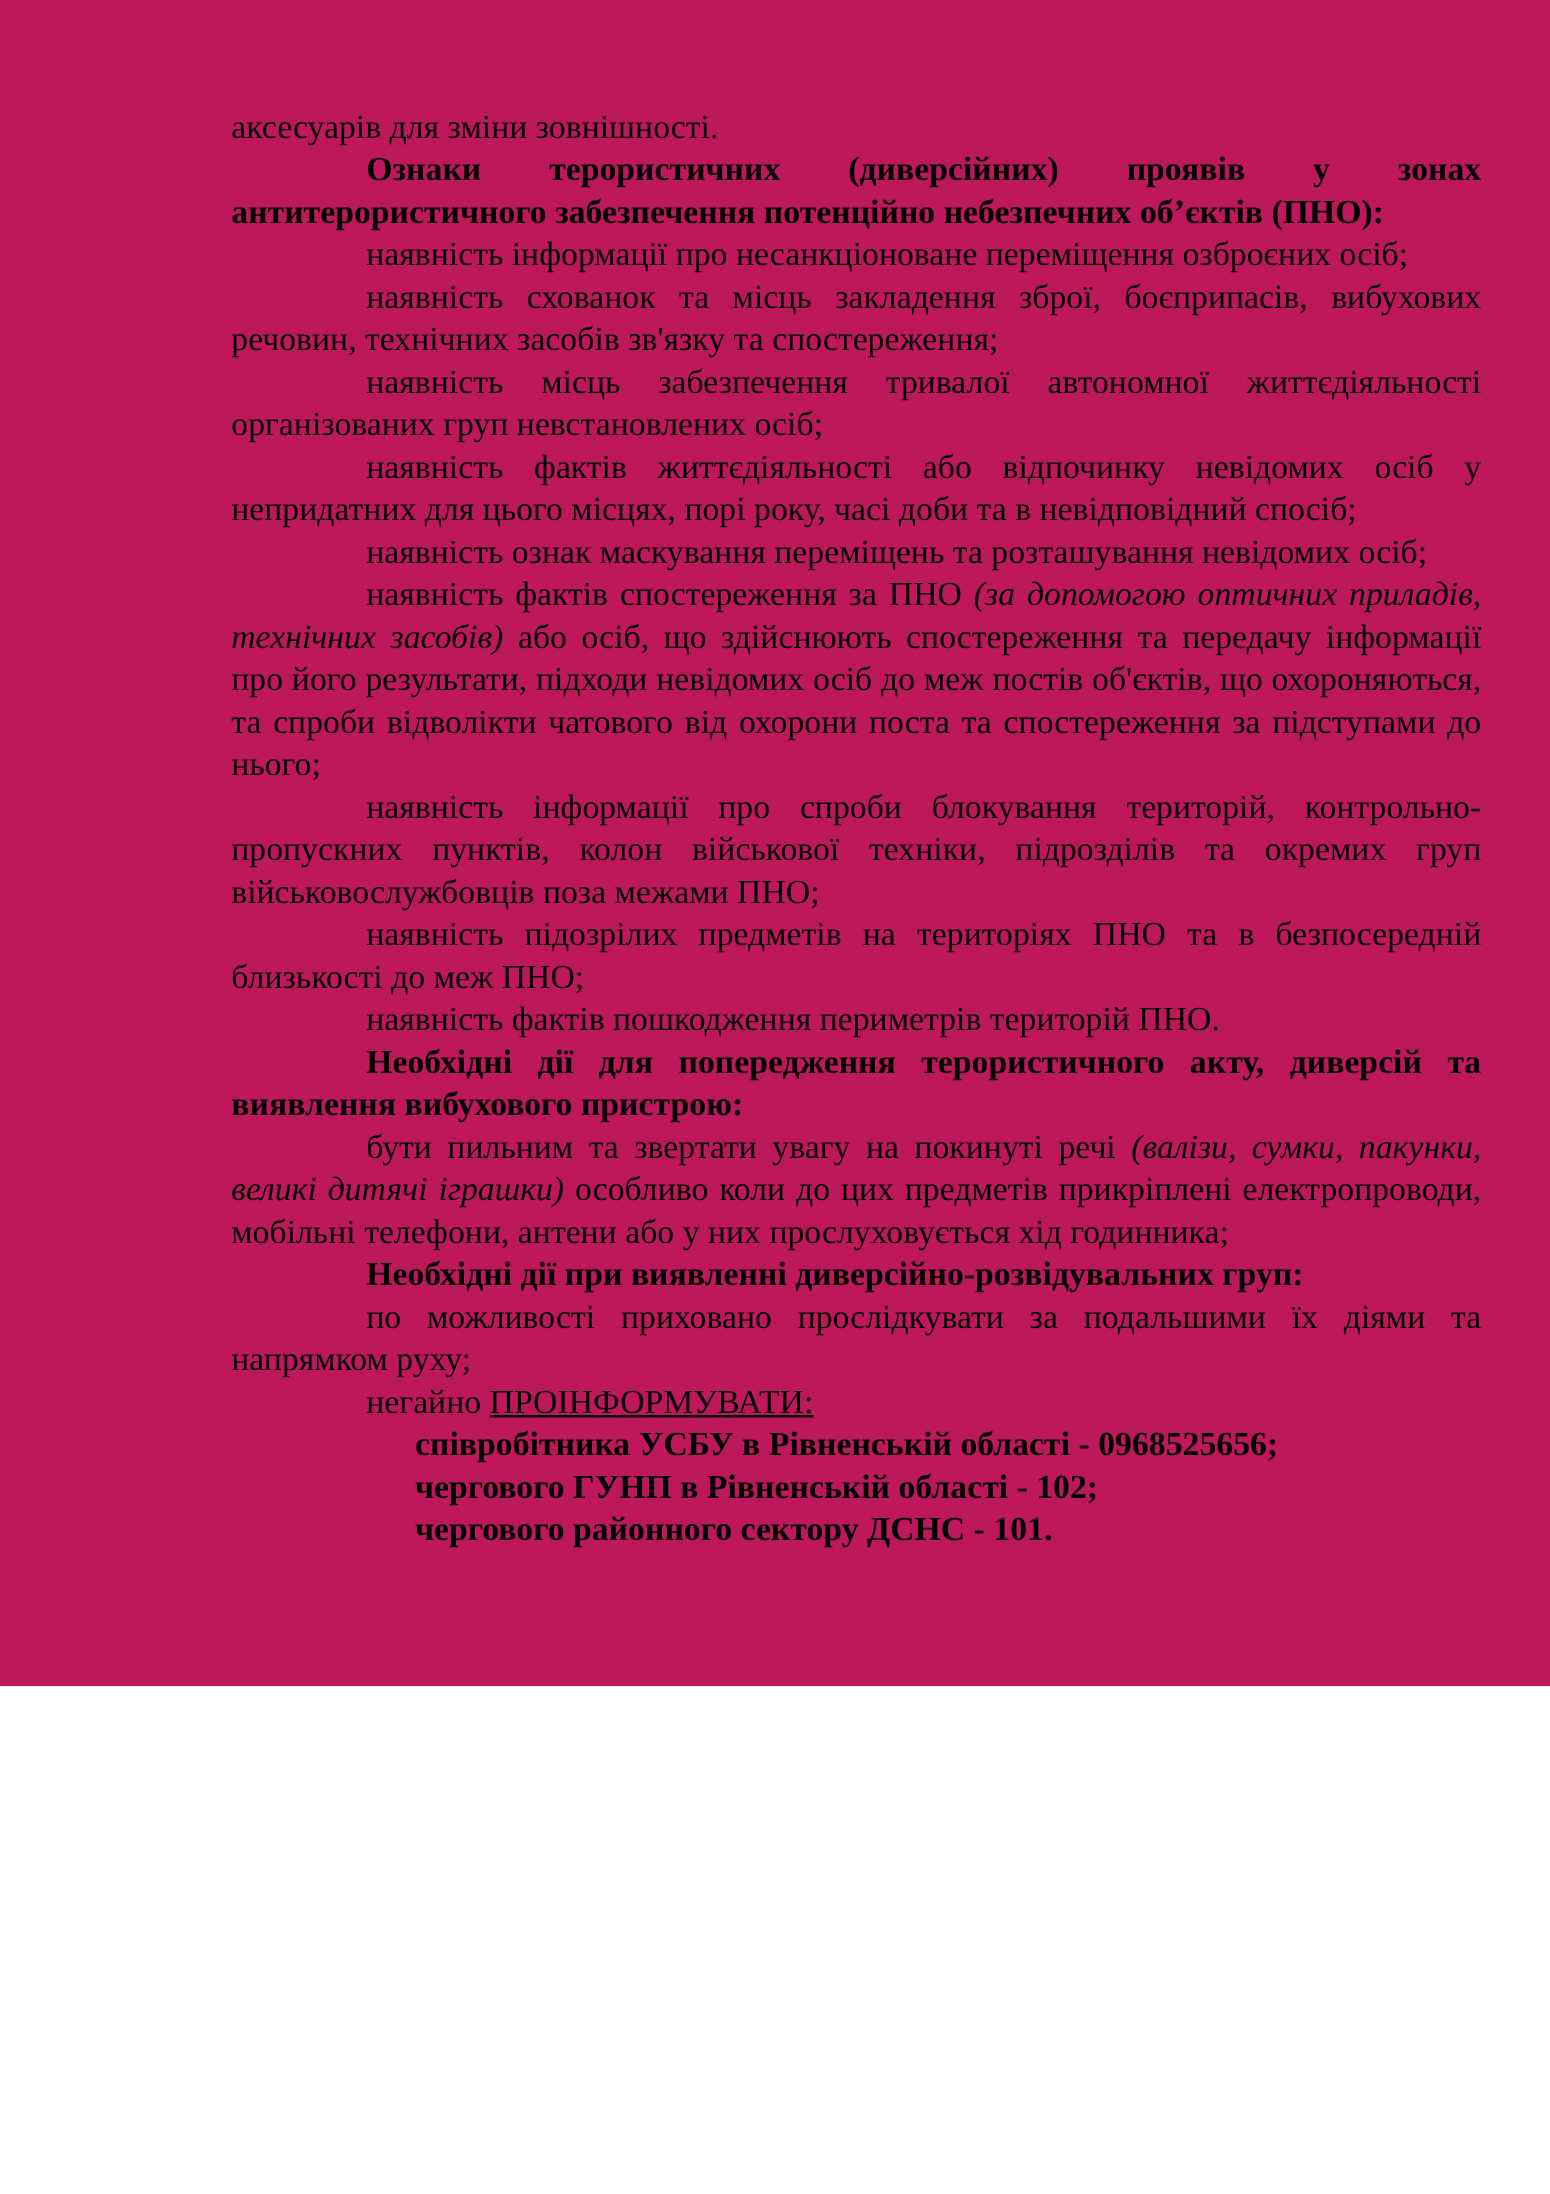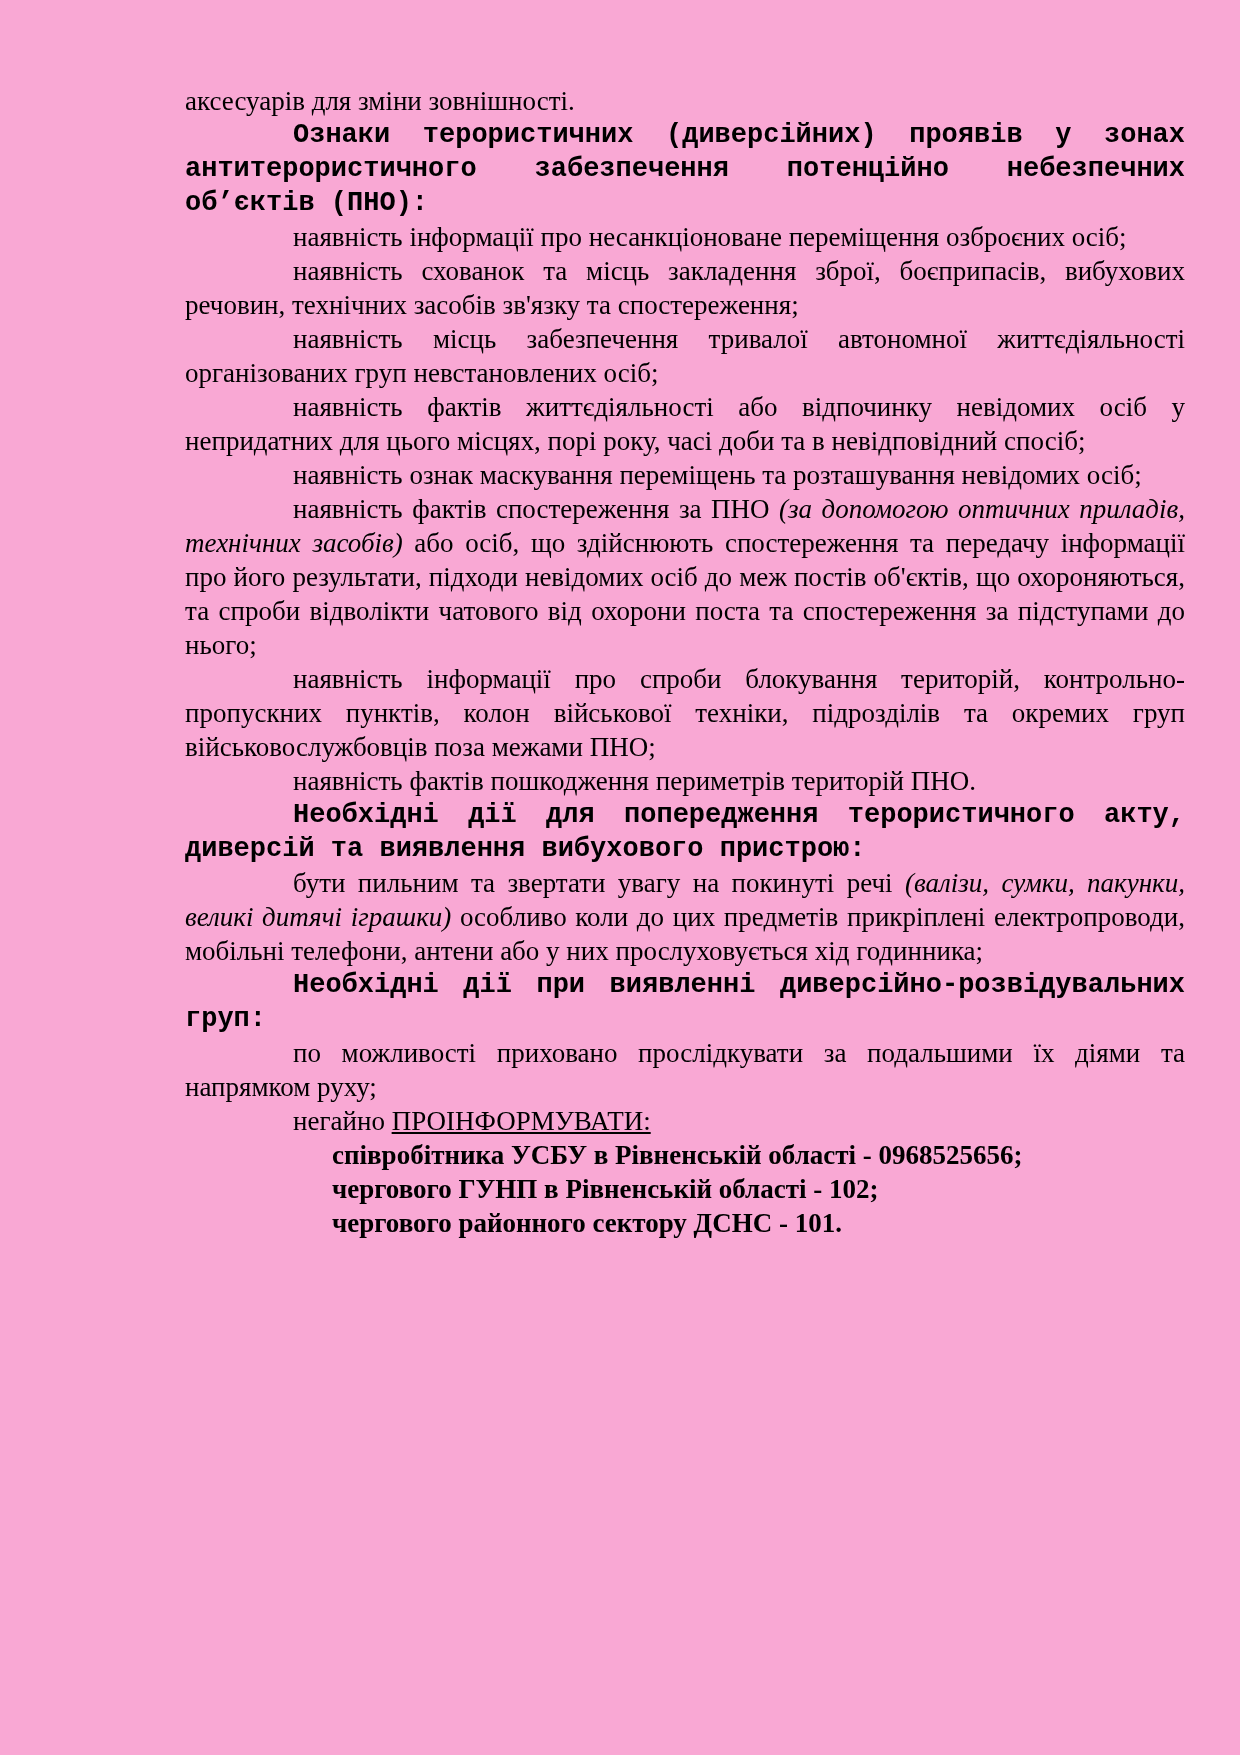--- a/index.html
+++ b/index.html
@@ -3,22 +3,22 @@
 <meta charset="utf-8">
 <style>
   html, body {
     margin: 0;
     padding: 0;
     background: #ffffff;
   }
   .page {
     position: relative;
     width: 1240px;
-    height: 1755px;
-    background: #f9a8d4;
+    height: 1349px;
+    background: #be185d;
     overflow: hidden;
     font-family: "Liberation Serif", "DejaVu Serif", serif;
     color: #000000;
   }
   .doc {
     position: absolute;
     left: 185px;
     top: 84px;
     width: 1000px;
     font-size: 27px;
@@ -26,39 +26,40 @@
     text-align: justify;
     color: #000000;
   }
   .doc p {
     margin: 0;
     padding: 0;
     text-indent: 108px;
   }
   .doc p.no-indent   { text-indent: 0; }
   .doc p.deep-indent { text-indent: 147px; font-weight: bold; }
-  .doc p.heading     { font-weight: bold; font-family: Liberation Mono, monospace; }
+  .doc p.heading     { font-weight: bold; }
   .run-bold      { font-weight: bold; }
   .run-italic    { font-style: italic; }
   .run-underline { text-decoration: underline; }
 </style>
 </head>
 <body>
 
 <div class="page">
   <div class="doc" id="doc">
       <p class="no-indent"><span>аксесуарів для зміни зовнішності.</span></p>
       <p class="heading"><span class="run-bold">Ознаки терористичних (диверсійних) проявів у зонах антитерористичного забезпечення потенційно небезпечних об’єктів (ПНО):</span></p>
       <p><span>наявність інформації про несанкціоноване переміщення озброєних осіб;</span></p>
       <p><span>наявність схованок та місць закладення зброї, боєприпасів, вибухових речовин, технічних засобів зв'язку та спостереження;</span></p>
       <p><span>наявність місць забезпечення тривалої автономної життєдіяльності організованих груп невстановлених осіб;</span></p>
       <p><span>наявність фактів життєдіяльності або відпочинку невідомих осіб у непридатних для цього місцях, порі року, часі доби та в невідповідний спосіб;</span></p>
       <p><span>наявність ознак маскування переміщень та розташування невідомих осіб;</span></p>
       <p><span>наявність фактів спостереження за ПНО </span><span class="run-italic">(за допомогою оптичних приладів, технічних засобів)</span><span> або осіб, що здійснюють спостереження та передачу інформації про його результати, підходи невідомих осіб до меж постів об'єктів, що охороняються, та спроби відволікти чатового від охорони поста та спостереження за підступами до нього;</span></p>
       <p><span>наявність інформації про спроби блокування територій, контрольно-пропускних пунктів, колон військової техніки, підрозділів та окремих груп військовослужбовців поза межами ПНО;</span></p>
+      <p><span>наявність підозрілих предметів на територіях ПНО та в безпосередній близькості до меж ПНО;</span></p>
       <p><span>наявність фактів пошкодження периметрів територій ПНО.</span></p>
       <p class="heading"><span class="run-bold">Необхідні дії для попередження терористичного акту, диверсій та виявлення вибухового пристрою:</span></p>
       <p><span>бути пильним та звертати увагу на покинуті речі </span><span class="run-italic">(валізи, сумки, пакунки, великі дитячі іграшки)</span><span> особливо коли до цих предметів прикріплені електропроводи, мобільні телефони, антени або у них прослуховується хід годинника;</span></p>
       <p class="heading"><span class="run-bold">Необхідні дії при виявленні диверсійно-розвідувальних груп:</span></p>
       <p><span>по можливості приховано прослідкувати за подальшими їх діями та напрямком руху;</span></p>
       <p><span>негайно </span><span class="run-underline">ПРОІНФОРМУВАТИ:</span></p>
       <p class="deep-indent"><span>співробітника УСБУ в Рівненській області - 0968525656;</span></p>
       <p class="deep-indent"><span>чергового ГУНП в Рівненській області - 102;</span></p>
       <p class="deep-indent"><span>чергового районного сектору ДСНС - 101.</span></p>
     </div>

